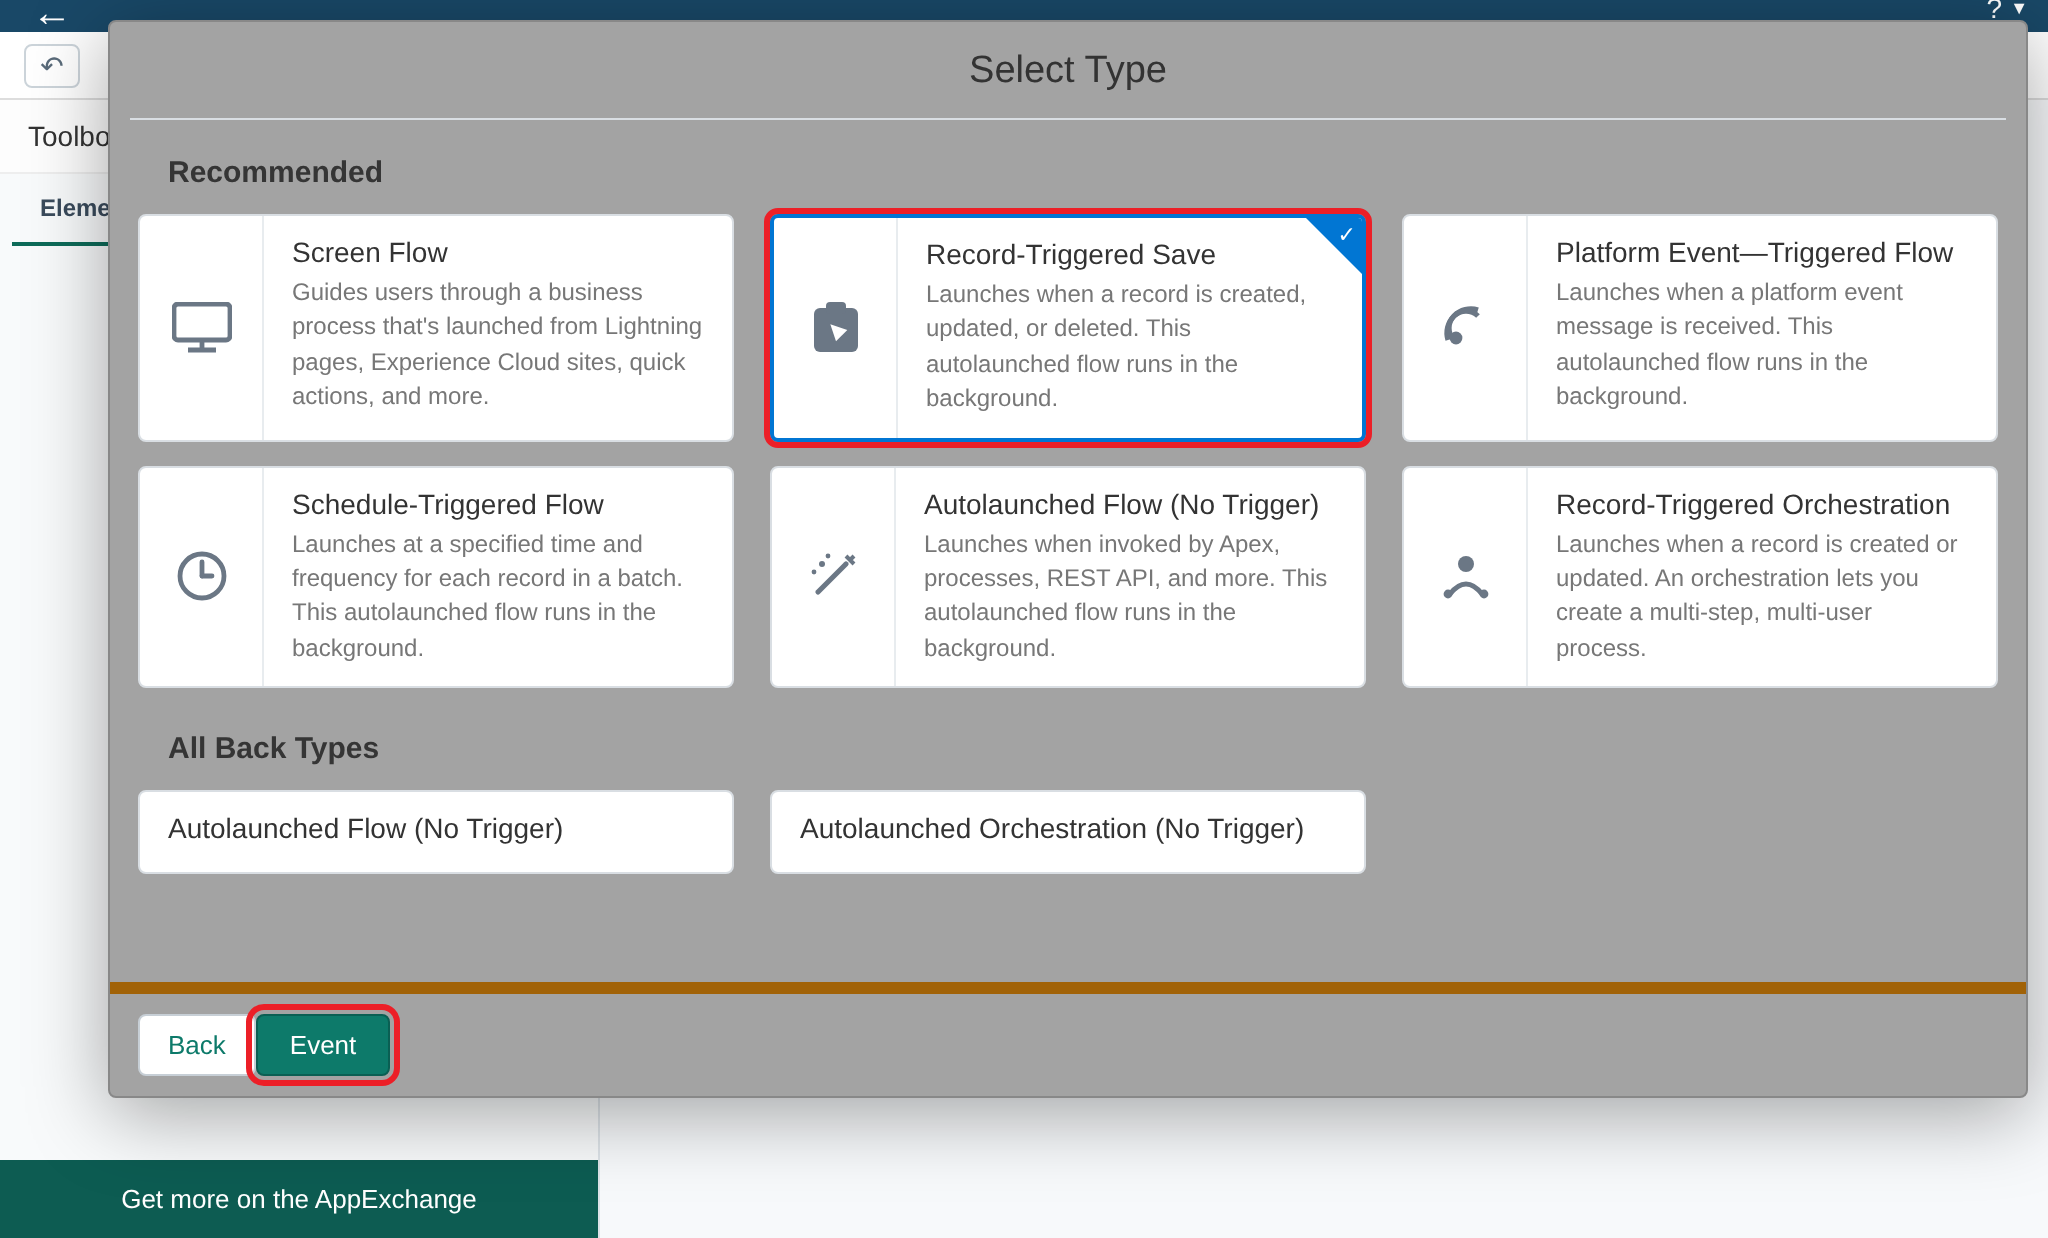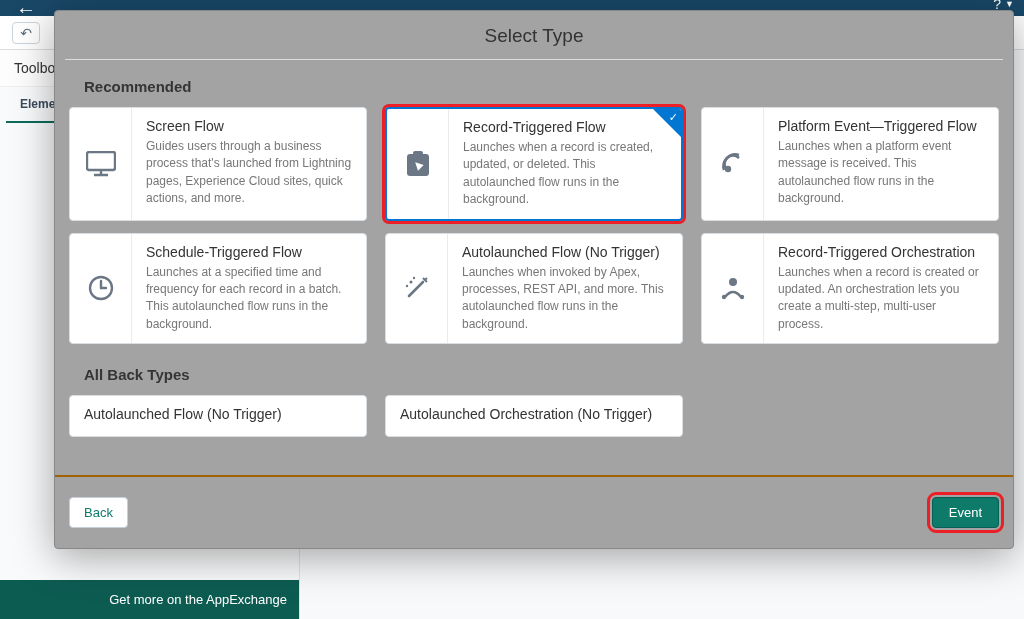--- a/index.html
+++ b/index.html
@@ -8,40 +8,40 @@
   .app-header { background: #194867; height: 16px; position: relative; }
   .back-arrow { position: absolute; left: 16px; top: -4px; color: #fff; font-size: 20px; }
   .help-btn { position: absolute; right: 10px; top: -4px; color: #fff; font-size: 14px; display:flex; align-items:center; gap:4px;}
   .toolbar { background: #fff; height: 34px; border-bottom: 1px solid #ddd; display: flex; align-items: center; padding: 0 12px; gap: 8px; }
   .undo-btn { border: 1px solid #ccd4da; border-radius: 4px; width: 28px; height: 22px; display: flex; align-items: center; justify-content: center; color: #5a6b7a; font-size: 14px; background: #fff; }
   .save-btn { margin-left: auto; background: #c9c9c9; color: #fff; border: none; border-radius: 4px; padding: 4px 10px; font-size: 12px; }
   .layout { display: flex; height: calc(100% - 50px); }
   .sidebar { width: 300px; background: #f8fafb; border-right: 1px solid #dde3e8; display: flex; flex-direction: column; }
   .sidebar-title { padding: 10px 14px; font-size: 14px; color: #333; background: #fdfdfd; border-bottom: 1px solid #eee; }
   .sidebar-tab { padding: 10px 14px; font-size: 12px; font-weight: 600; color: #3a4b5c; border-bottom: 2px solid #0d6b59; width: max-content; margin-left: 6px; }
-  .appexchange { margin-top: auto; background: #0d5c52; color: #fff; text-align: right; padding: 12px; font-size: 13px; }
+  .appexchange { margin-top: auto; background: #0d5c52; color: #fff; text-align: center; padding: 12px; font-size: 13px; }
   .canvas { flex: 1; background: #f7f9fb; }
   .modal { position: absolute; left: 54px; top: 10px; right: 10px; bottom: 70px; background: #a3a3a3; border-radius: 4px; box-shadow: 0 8px 40px rgba(0,0,0,0.35); display: flex; flex-direction: column; border: 1px solid #888; }
   .modal-title { text-align: center; font-size: 19px; color: #333; padding: 14px 0 12px; }
   .modal-divider { height: 1px; background: #d9dee3; margin: 0 10px 2px; }
   .modal-body { flex: 1; overflow-y: auto; padding: 10px 14px 4px 14px; position: relative; }
   .section-h { font-size: 15px; font-weight: 700; color: #353535; margin: 6px 0 12px 15px; }
   .grid { display: grid; grid-template-columns: 1fr 1fr 1fr; gap: 12px 18px; margin-bottom: 22px; }
   .card { border: 1px solid #d9dee3; border-radius: 4px; display: flex; min-height: 78px; position: relative; overflow: hidden; background: #fff; }
   .card.selected { border: 2px solid #0176d3; }
   .card .icon-col { width: 62px; border-right: 1px solid #e8ecef; display: flex; align-items: center; justify-content: center; color: #6b7785; }
   .card .text-col { flex: 1; padding: 10px 14px 10px 14px; }
   .card .ct { font-size: 14px; color: #333; margin-bottom: 4px; font-weight: 500; }
   .card .cd { font-size: 12px; color: #777; line-height: 1.45; }
   .corner { position: absolute; top: 0; right: 0; width: 0; height: 0; border-left: 28px solid transparent; border-top: 28px solid #0176d3; }
   .corner-check { position: absolute; top: 2px; right: 3px; color: #fff; font-size: 11px; }
   .highlight-card { outline: 3px solid #ec1f27; outline-offset: 0; }
   .grid-single .card { min-height: 40px; }
   .grid-single .card .text-col { padding: 10px 14px; }
-  .modal-footer { border-top: 2px solid #a16207; padding: 20px 14px; display: flex; align-items: center; justify-content: space-between; }
+  .modal-footer { border-top: 6px solid #a16207; padding: 10px 14px; display: flex; align-items: center; justify-content: flex-start; }
   .btn { border-radius: 4px; padding: 7px 14px; font-size: 13px; cursor: pointer; }
   .btn-secondary { background: #fff; border: 1px solid #c7cfd6; color: #0d7a6a; }
   .btn-primary { background: #0d7a6a; border: 1px solid #0a5f53; color: #fff; padding: 7px 16px; }
   .highlight-btn { outline: 3px solid #ec1f27; outline-offset: 2px; }
   svg { display: block; }
 </style>
 </head>
 <body>
 
 <div class="app-header">
@@ -91,21 +91,21 @@
         <div class="corner"></div>
         <div class="corner-check">✓</div>
         <div class="icon-col">
           <svg width="26" height="28" viewBox="0 0 26 28">
               <rect x="2" y="4" width="22" height="22" rx="3" fill="#6b7785"></rect>
               <rect x="8" y="1" width="10" height="6" rx="2" fill="#6b7785"></rect>
               <path d="M9 15 L17 11 L17 19 Z" fill="#fff" transform="rotate(45 13 15)"></path>
             </svg>
         </div>
         <div class="text-col">
-          <div class="ct">Record-Triggered Flow</div>
+          <div class="ct">Record-Triggered Save</div>
           <div class="cd">Launches when a record is created, updated, or deleted. This autolaunched flow runs in the background.</div>
         </div>
       </div>
 
       <div class="card">
         <div class="icon-col">
           <svg width="28" height="28" viewBox="0 0 28 28">
               <path d="M5 20 A12 12 0 0 1 20 5" fill="none" stroke="#6b7785" stroke-width="2.6"></path>
               <path d="M8 20 A8 8 0 0 1 20 8" fill="none" stroke="#6b7785" stroke-width="2.6"></path>
               <circle cx="9" cy="19" r="3.2" fill="#6b7785"></circle>

